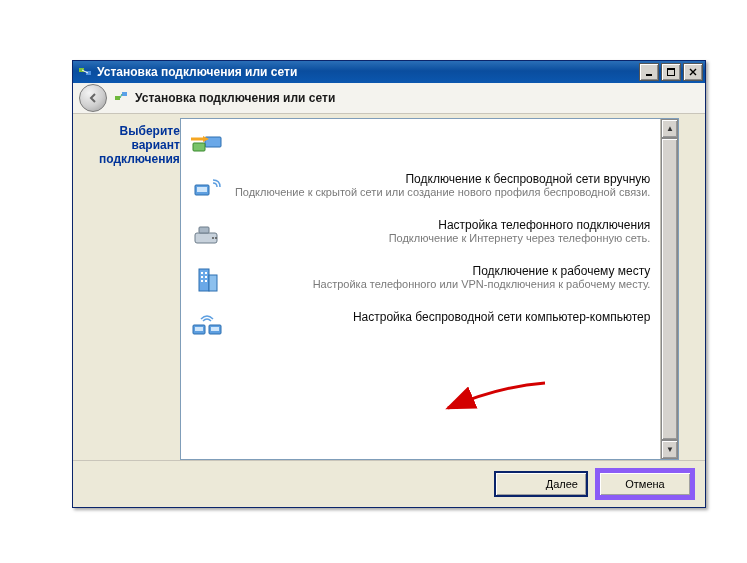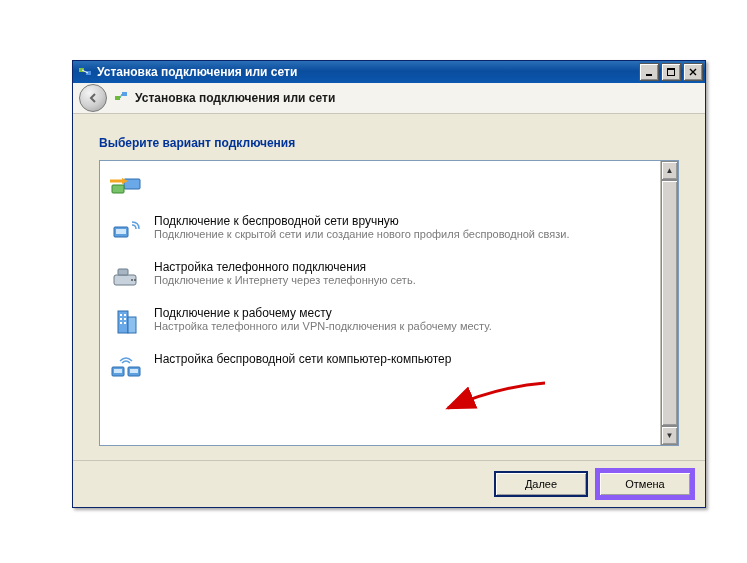--- a/index.html
+++ b/index.html
@@ -83,23 +83,23 @@
   display:flex; align-items:center; justify-content:center;
   color:#555;
 }
 .header-title {
   font-weight: bold;
   font-size: 12px;
   color: #1a1a1a;
 }
 .content {
   flex: 1;
-  padding: 16px 26px 0 26px;
-  display: flex;
-  flex-direction: column;
+  padding: 4px 26px 0 26px;
+  display: flex;
+  text-align: right;
 }
 .section-heading {
   font-weight: bold;
   font-size: 12px;
   color: #003399;
   margin: 6px 0 10px 0;
 }
 .list-outer {
   flex: 1;
   border: 1px solid #7f9db9;
@@ -176,20 +176,21 @@
   background: #ece9d8;
   border: 5px solid #8b5cf6;
   box-shadow: inset 1px 1px 0 #fff, inset -1px -1px 0 #a0a0a0;
   font-size: 11px;
   display:flex; align-items:center; justify-content:center;
   padding: 0 8px;
 }
 .dlg-btn.default {
   border: 1px solid #0a246a;
   outline: 1px solid #0a246a;
+  justify-content: flex-end;
 }
 .arrow-annot {
   position: absolute;
   left: 440px;
   top: 378px;
   pointer-events: none;
 }
 </style>
 </head>
 <body>

